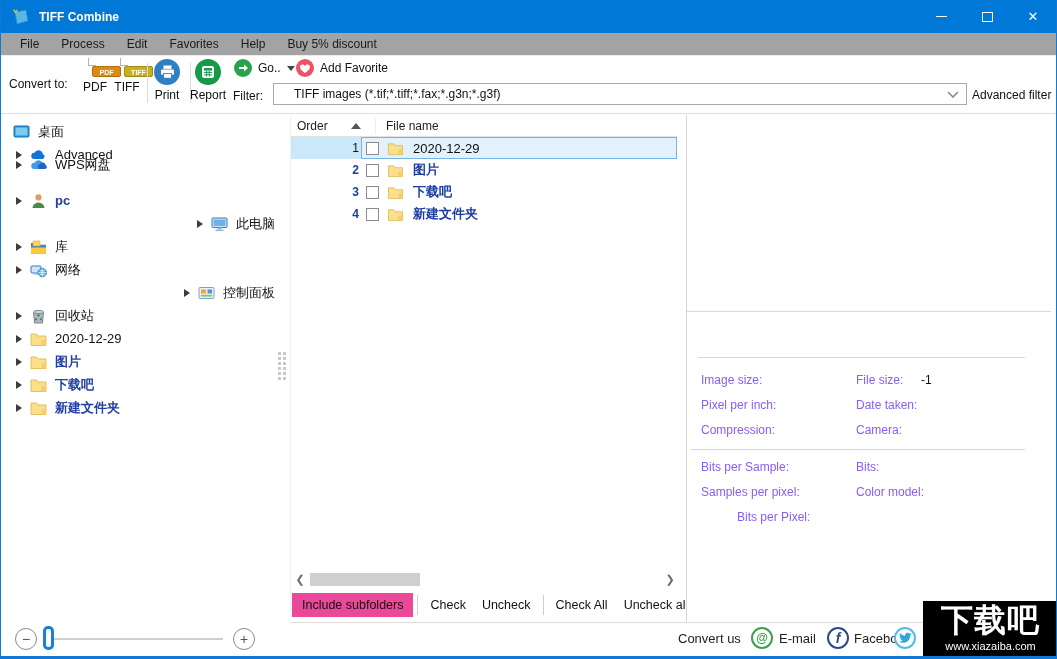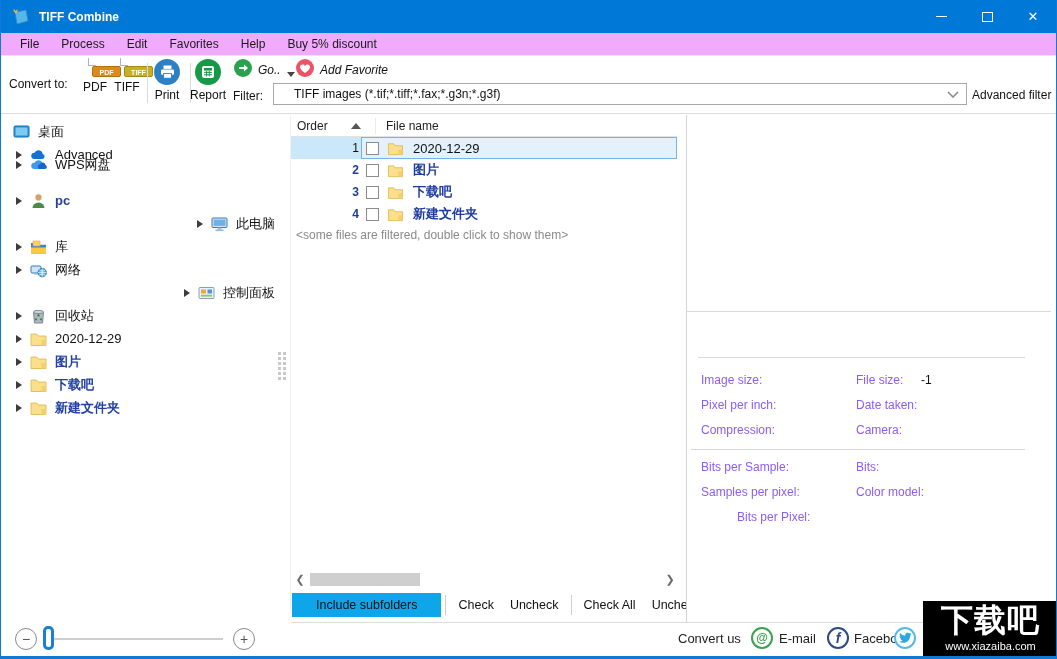--- a/index.html
+++ b/index.html
@@ -9,38 +9,38 @@
     border-left:1px solid #0f79d5;border-right:1px solid #0f79d5;border-bottom:3px solid #0f79d5;}
   
   .titlebar{position:absolute;left:0;top:0;width:100%;height:33px;background:#0078d7;display:flex;align-items:center;text-align:right;}
   .app-icon{margin-left:10px;width:20px;height:18px;}
   .title-text{color:#fff;font-size:12px;font-weight:bold;margin-left:8px;}
   .win-btns{position:absolute;right:0;top:0;height:33px;display:flex;}
   .win-btn{width:46px;height:33px;display:flex;align-items:center;justify-content:center;color:#fff;font-size:13px;cursor:pointer;}
   .min-glyph{display:block;width:11px;height:1px;background:#fff;}
   .max-glyph{display:block;width:11px;height:10px;border:1px solid #fff;}
   
-  .menubar{position:absolute;left:0;top:33px;width:100%;height:23px;background:#f0abfc;display:flex;align-items:flex-start;padding-left:8px;border-bottom:1px solid #ececec;}
+  .menubar{position:absolute;left:0;top:33px;width:100%;height:23px;background:#a3a3a3;display:flex;align-items:flex-start;padding-left:8px;border-bottom:1px solid #ececec;}
   .menu-item{font-size:12px;color:#1a1a1a;padding:0 11px;line-height:22px;cursor:default;}
   
   .toolbar{position:absolute;left:0;top:57px;width:100%;height:57px;background:#fff;border-bottom:1px solid #dcdcdc;}
   .convert-label{position:absolute;left:8px;top:20px;font-size:12px;color:#111;}
   .tool-doc{position:absolute;top:2px;width:32px;text-align:center;cursor:pointer;}
   .doc-ic{position:relative;width:24px;height:26px;margin:0 auto;background:#dcecf8;border:1px solid #8fbcdf;border-radius:2px;}
   .doc-ic:before{content:"";position:absolute;right:-1px;top:-1px;width:7px;height:7px;background:#fff;border-left:1px solid #8fbcdf;border-bottom:1px solid #8fbcdf;}
   .doc-band{position:absolute;left:-3px;top:7px;width:29px;height:11px;border-radius:2px;color:#fff;font-size:7px;font-weight:bold;line-height:11px;text-align:center;letter-spacing:0;}
   .band-pdf{background:#df8b13;border:1px solid #b56f0b;}
   .band-tiff{background:#c9b021;border:1px solid #a08c12;}
   .tool-lbl{font-size:12px;color:#111;margin-top:3px;display:block;}
   .tool-sep{position:absolute;top:6px;width:1px;height:40px;background:#dadada;}
   .tool-circ{position:absolute;top:2px;text-align:center;cursor:pointer;}
   .circ{width:26px;height:26px;border-radius:50%;margin:0 auto;display:flex;align-items:center;justify-content:center;}
   .circ-print{background:#2f80c3;}
   .circ-report{background:#17994a;}
-  .go-grp,.fav-grp{position:absolute;top:2px;display:flex;align-items:flex-end;cursor:pointer;font-style:italic;}
+  .go-grp,.fav-grp{position:absolute;top:2px;display:flex;align-items:center;cursor:pointer;}
   .go-circ{width:18px;height:18px;border-radius:50%;background:#28a24c;display:flex;align-items:center;justify-content:center;}
   .go-txt,.fav-txt{font-size:12px;color:#111;margin-left:6px;}
   .go-caret{width:0;height:0;border-left:4px solid transparent;border-right:4px solid transparent;border-top:5px solid #444;margin-left:6px;}
   .heart-circ{width:18px;height:18px;border-radius:50%;background:#ea5368;display:flex;align-items:center;justify-content:center;}
   .filter-label{position:absolute;left:232px;top:32px;font-size:12px;color:#111;}
   .filter-combo{position:absolute;left:272px;top:26px;width:694px;height:22px;border:1px solid #a9a9a9;background:#fff;display:flex;align-items:center;cursor:pointer;}
   .filter-value{font-size:12px;color:#111;margin-left:20px;flex:1;}
   .combo-chevron{margin-right:7px;}
   .advanced-filter{position:absolute;left:971px;top:31px;font-size:12px;color:#111;cursor:pointer;}
   
@@ -75,21 +75,21 @@
   .lrow.sel .fname{color:#111;font-weight:normal;}
   .filtered-note{position:absolute;left:5px;top:113px;font-size:12px;color:#8a8a8a;cursor:pointer;}
   
   .hscroll{position:absolute;left:2px;top:456px;width:384px;height:17px;}
   .sc-arrow{position:absolute;top:0;width:14px;height:17px;color:#6a6a6a;font-size:11px;line-height:17px;text-align:center;cursor:pointer;}
   .sc-left{left:0;} .sc-right{right:0;}
   .sc-thumb{position:absolute;left:17px;top:2px;width:110px;height:13px;background:#cfcfcf;cursor:grab;}
   
   .act-bar{position:absolute;left:1px;top:477px;width:420px;height:26px;display:flex;align-items:center;font-size:12.5px;color:#111;}
   .act-btn{padding:5px 8px;cursor:pointer;white-space:nowrap;}
-  .act-btn.toggled{background:#0ea5e9;padding:5px 24px;}
+  .act-btn.toggled{background:#ec4899;padding:5px 10px;}
   .act-sep{width:1px;height:20px;background:#cfcfcf;margin:0 4px;flex:none;}
   
   .vline-main{position:absolute;left:685px;top:115px;width:1px;height:507px;background:#d5d5d5;}
   .vline-list{position:absolute;left:289px;top:115px;width:1px;height:497px;background:#f0f0f0;}
   .hline{position:absolute;height:1px;background:#d9d9d9;}
   
   .details{position:absolute;left:686px;top:115px;width:364px;height:507px;background:#fff;}
   .d-lbl{position:absolute;font-size:12px;color:#8b5cf6;white-space:nowrap;}
   .d-val{position:absolute;font-size:12px;color:#111;}
   
@@ -415,21 +415,20 @@
           <span class="cbx"></span>
           <svg class="row-folder" width="17" height="15" viewBox="0 0 17 16">
               <path d="M1 3 h5.6 l1.5 2 H16 v9.5 H1 Z" fill="#fbdf8a" stroke="#d9b44a" stroke-width="0.8"></path>
               <path d="M11.5 9 h4.5 v5.5 h-4.5 Z" fill="#f4cf6b"></path>
             </svg>
           <span class="fname">新建文件夹</span>
         </span>
       </div>
     </div>
 
-    <div class="filtered-note">&lt;some files are filtered, double click to show them&gt;</div>
 
     <div class="hscroll">
       <span class="sc-arrow sc-left">❮</span>
       <span class="sc-thumb"></span>
       <span class="sc-arrow sc-right">❯</span>
     </div>
 
     <div class="act-bar">
       <span class="act-btn toggled">Include subfolders</span>
       <span class="act-sep"></span>

